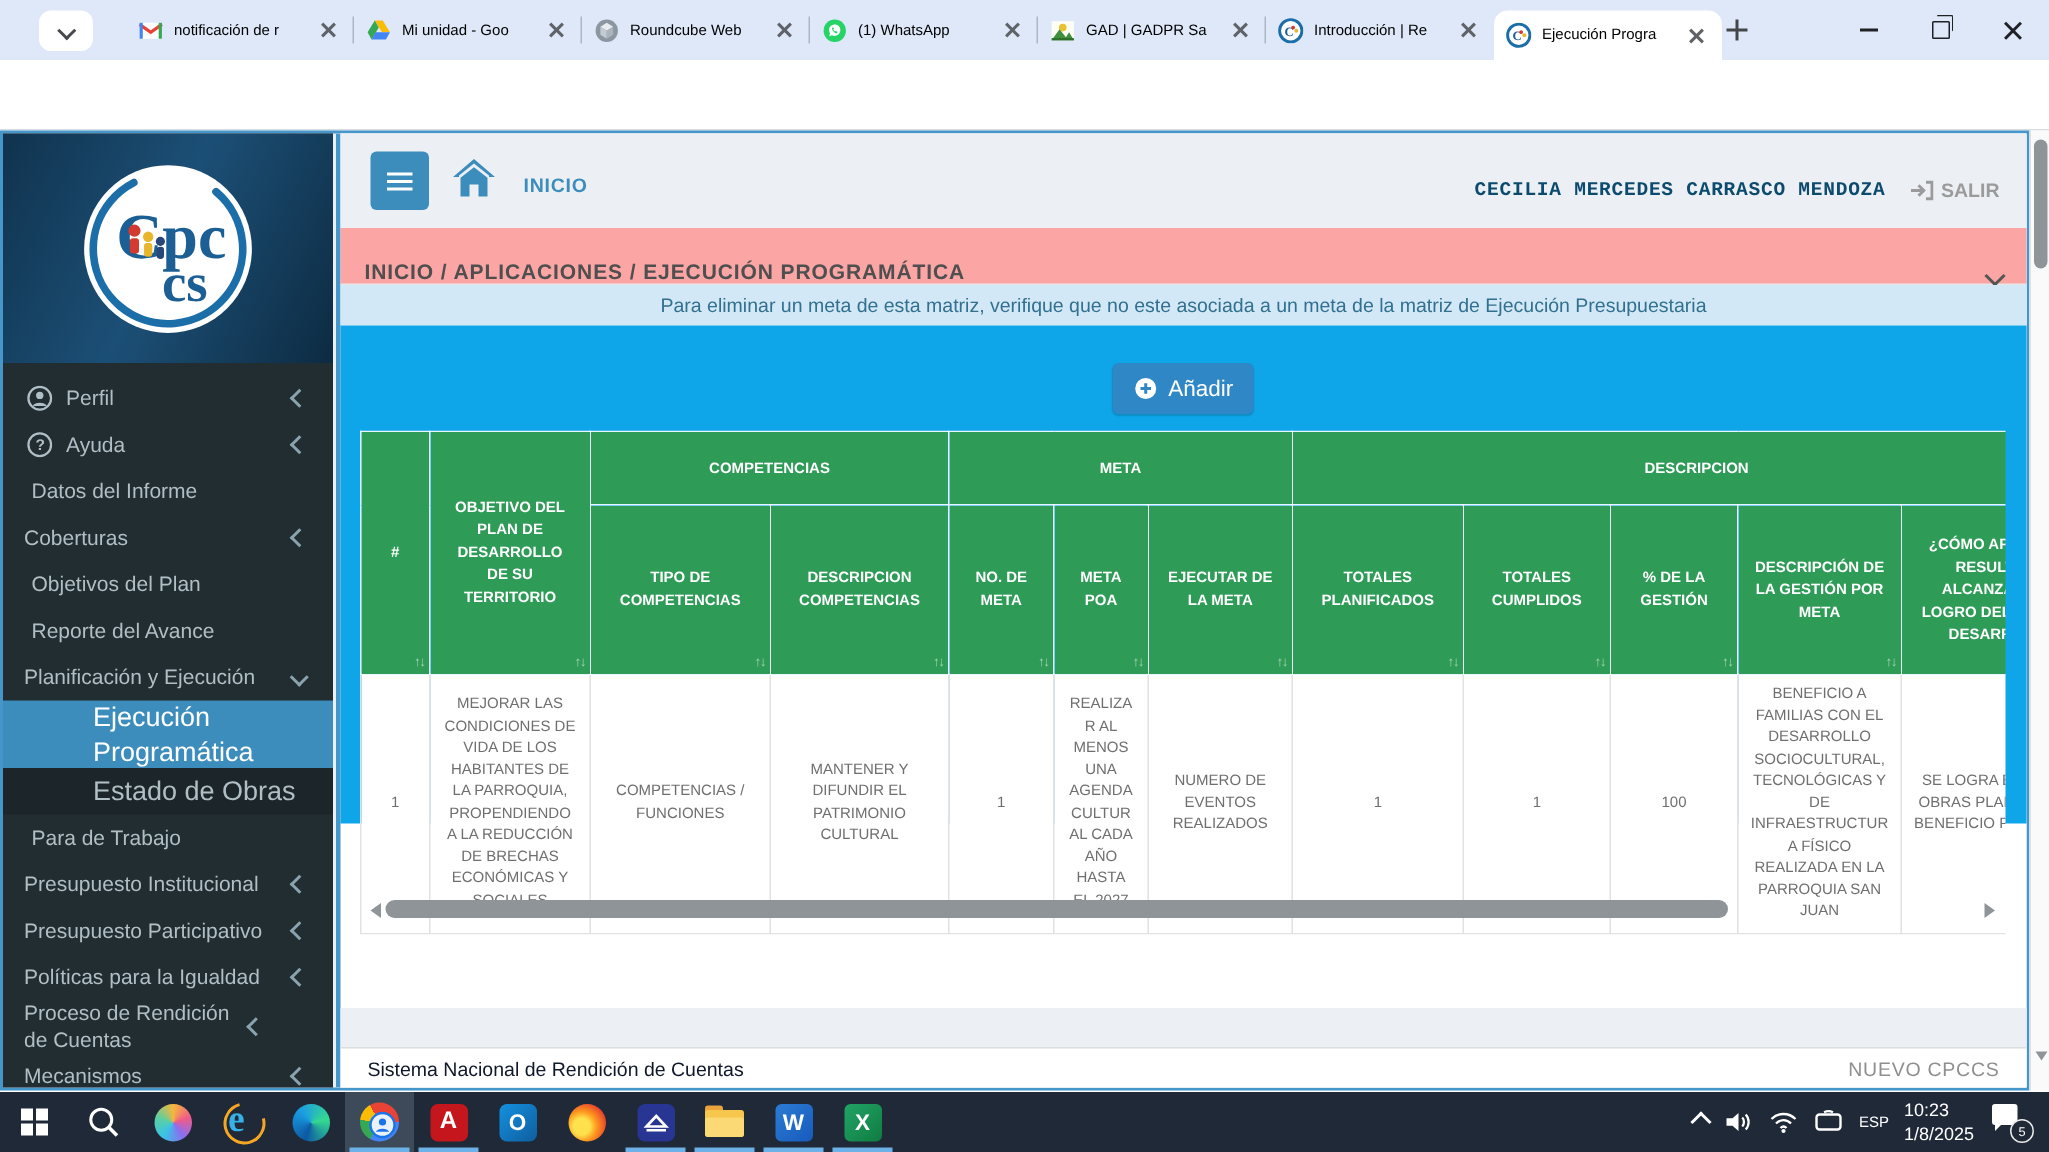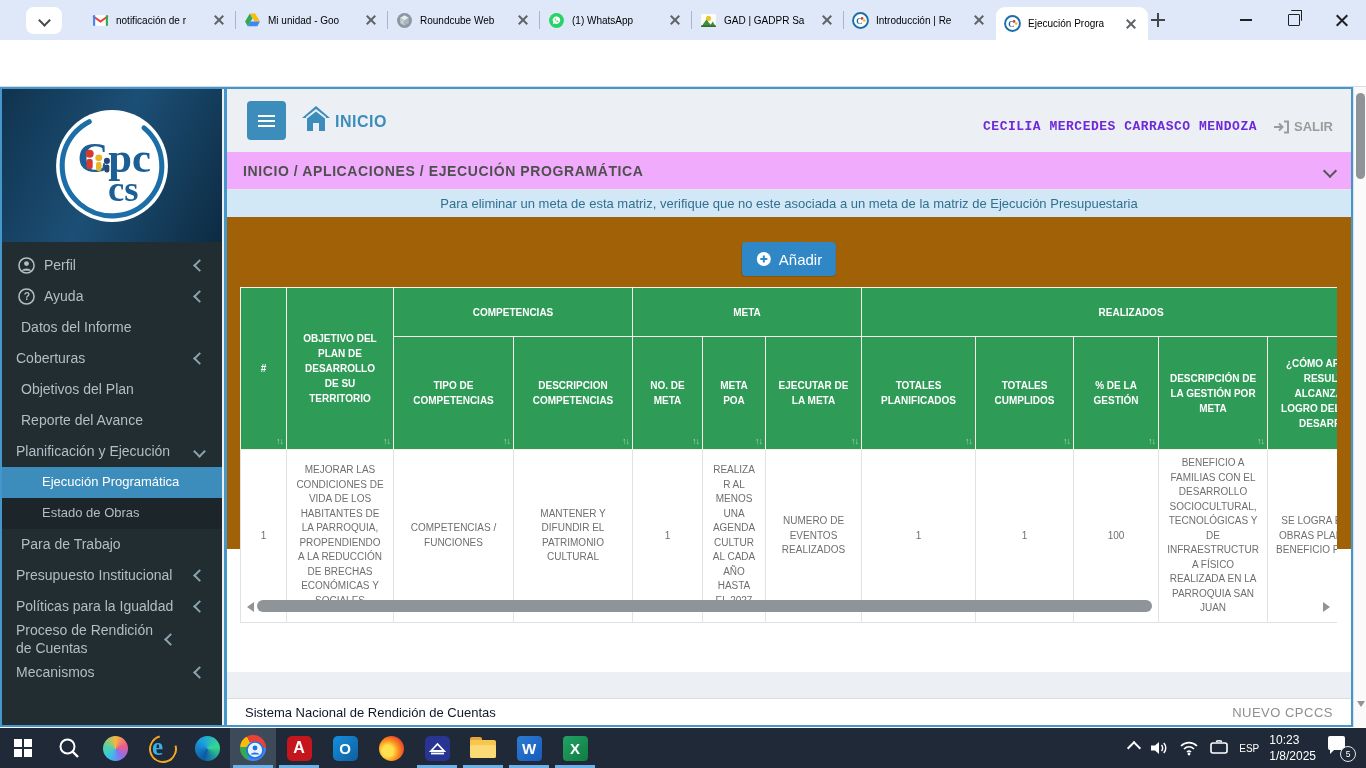--- a/index.html
+++ b/index.html
@@ -68,43 +68,43 @@
   
   .sidebar{left:0;top:0;width:220px;height:636px;background:#222d32;overflow:hidden}
   .logo-area{width:220px;height:153px;background:linear-gradient(115deg,#10334e 0%,#1c4f76 48%,#0d2b42 100%);
              display:flex;align-items:center;justify-content:center}
   .menu{padding-top:8px}
   .mi{display:flex;align-items:center;min-height:31px;padding:0 14px;color:#b0bec5;font-size:14px;cursor:pointer}
   .mi .lbl{flex:1;line-height:1.25}
   .mi .chev{color:#8aa4af;margin-right:4px}
   .mi.plain{padding-left:19px}
   .submenu{background:#1c2529}
-  .mi.sub{padding-left:40px;font-size:13px}
+  .mi.sub{padding-left:60px;font-size:18px}
   .mi.active{background:#3c8dbc;color:#fff}
   .mi .micon{width:20px;margin-right:8px;display:flex;justify-content:center}
 
   
   .main{left:222px;top:0;width:1127px;height:636px;background:#fff;border-left:3px solid #4596ca;box-sizing:border-box}
   .navbar{left:0;top:0;width:100%;height:63px;background:#ecf0f5}
   .hamb{left:20px;top:12px;width:39px;height:39px;background:#3c8dbc;border-radius:4px;display:flex;align-items:center;justify-content:center}
   .bars{width:17px;height:2px;background:#fff;position:relative}
   .bars::before,.bars::after{content:"";position:absolute;left:0;width:17px;height:2px;background:#fff}
   .bars::before{top:-5px}.bars::after{top:5px}
   .homebox{left:74px;top:16px;display:flex;align-items:flex-end;color:#3c8dbc}
-  .homebox .hlabel{font-size:16px;font-weight:bold;letter-spacing:.5px;margin-left:4px;margin-bottom:2px}
+  .homebox .hlabel{font-size:13px;font-weight:bold;letter-spacing:.5px;margin-left:18px;margin-bottom:2px}
   .nav-right{right:18px;top:30px;display:flex;align-items:center;gap:16px}
-  .username{font-family:"Liberation Mono", monospace;font-size:13px;font-weight:600;color:#6d28d9;letter-spacing:.5px}
+  .username{font-family:"Liberation Mono", monospace;font-size:13px;font-weight:600;color:#0c4a6e;letter-spacing:.5px}
   .salir{display:flex;align-items:center;gap:5px;color:#9b9b9b;font-size:13px;font-weight:bold}
-  .breadcrumb{left:0;top:63px;width:100%;height:38px;background:#f0abfc;border-bottom:1px solid #e7e7e7;
-              display:flex;align-items:center;padding:0 16px;box-sizing:border-box}
+  .breadcrumb{left:0;top:63px;width:100%;height:38px;background:#fca5a5;border-bottom:1px solid #e7e7e7;
+              display:flex;align-items:flex-end;padding:0 16px;box-sizing:border-box}
   .breadcrumb .bc{font-size:14px;font-weight:bold;color:#4f4f4f;letter-spacing:.6px}
   .breadcrumb .chev{margin-left:auto;color:#555;width:8px;height:8px}
   .notice{left:0;top:101px;width:100%;height:27px;background:#d3e8f6;display:flex;align-items:center;justify-content:center;
           color:#31708f;font-size:13px}
-  .content{left:0;top:128px;width:100%;height:332px;background:#a16207}
+  .content{left:0;top:128px;width:100%;height:332px;background:#0ea5e9}
   .addbtn{left:50%;top:25px;transform:translateX(-50%);height:34px;background:#2f87c6;border-radius:4px;color:#fff;
           display:flex;align-items:center;gap:7px;padding:0 14px;font-size:15px;box-shadow:0 1px 1px rgba(0,0,0,.15)}
   .table-wrap{left:13px;top:70px;width:1097px;overflow:hidden}
   table{border-collapse:collapse;table-layout:fixed;width:1160px}
   th{background:#2e9b57;color:#fff;font-size:10px;font-weight:bold;text-align:center;vertical-align:middle;
      border:1px solid rgba(255,255,255,.9);padding:4px 10px;position:relative;line-height:1.5;word-wrap:break-word}
   tr.grp th{height:40px}
   tr.subh th{height:104px}
   .sort{position:absolute;right:3px;bottom:1px;font-size:9px;color:rgba(255,255,255,.55);letter-spacing:-1px}
   .sort::after{content:"\2191\2193"}
@@ -337,20 +337,24 @@
           </div>
       </div>
       <div class="mi plain">
           <span class="lbl">Para de Trabajo</span>
         </div>
       <div class="mi">
           <span class="lbl">Presupuesto Institucional</span>
           <span class="chev left"></span>
         </div>
       <div class="mi">
+          <span class="lbl">Presupuesto Participativo</span>
+          <span class="chev left"></span>
+        </div>
+      <div class="mi">
           <span class="lbl">Políticas para la Igualdad</span>
           <span class="chev left"></span>
         </div>
       <div class="mi">
           <span class="lbl" style="max-width:150px">Proceso de Rendición de Cuentas</span>
           <span class="chev left"></span>
         </div>
       <div class="mi">
           <span class="lbl">Mecanismos</span>
           <span class="chev left"></span>
@@ -413,21 +417,21 @@
               <col style="width:85px">
               <col style="width:109px">
               <col style="width:133px">
           </colgroup>
           <tbody>
               <tr class="grp">
             <th rowspan="2"><span>#</span><span class="sort"></span></th>
             <th rowspan="2"><span>OBJETIVO DEL PLAN DE DESARROLLO DE SU TERRITORIO</span><span class="sort"></span></th>
             <th colspan="2"><span>COMPETENCIAS</span></th>
             <th colspan="3"><span>META</span></th>
-            <th colspan="5"><span>REALIZADOS</span></th>
+            <th colspan="5"><span>DESCRIPCION</span></th>
           </tr>
           <tr class="subh">
             <th><span>TIPO DE COMPETENCIAS</span><span class="sort"></span></th>
             <th><span>DESCRIPCION COMPETENCIAS</span><span class="sort"></span></th>
             <th><span>NO. DE META</span><span class="sort"></span></th>
             <th><span>META POA</span><span class="sort"></span></th>
             <th><span>EJECUTAR DE LA META</span><span class="sort"></span></th>
             <th><span>TOTALES PLANIFICADOS</span><span class="sort"></span></th>
             <th><span>TOTALES CUMPLIDOS</span><span class="sort"></span></th>
             <th><span>% DE LA GESTIÓN</span><span class="sort"></span></th>

